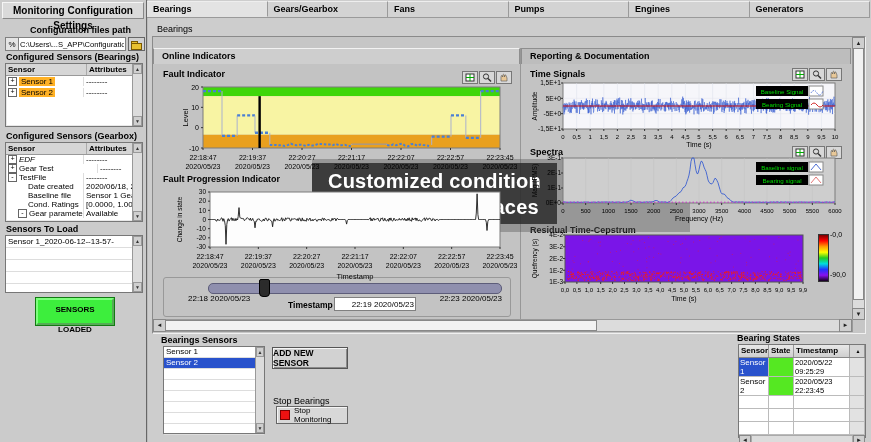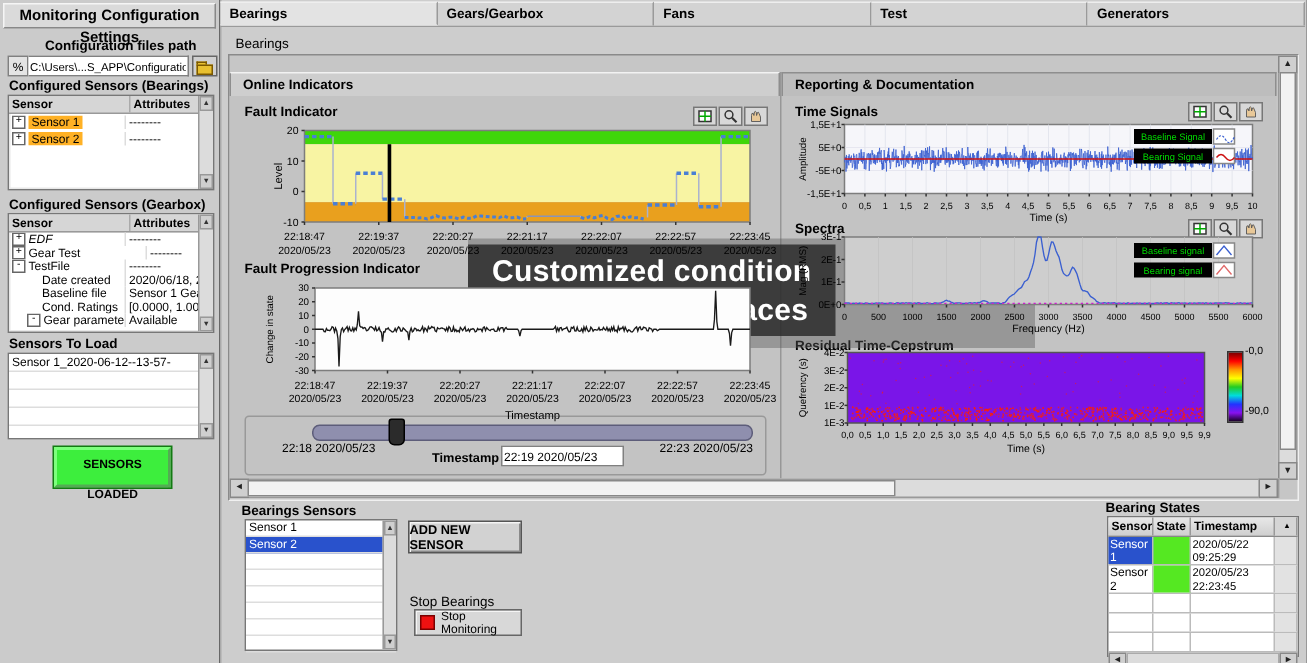--- a/index.html
+++ b/index.html
@@ -40,21 +40,21 @@
   .sb-track{position:absolute;background:#dcdcdc;border:1px solid #999;}
   .sb-thumb{position:absolute;background:#f2f2f2;border:1px solid #888;}
   .sb-arrow{position:absolute;background:#cfcfcf;border:1px solid #888;font-size:6px;line-height:10px;text-align:center;color:#222;cursor:pointer;}
   
   .palette{position:absolute;display:flex;gap:1px;}
   .pal{width:14px;height:11px;background:#d8d8d8;border:1px solid #777;display:flex;align-items:center;justify-content:center;cursor:pointer;}
   
   .slidergroup{position:absolute;left:163px;top:277px;width:346px;height:38px;border:1px solid #999;border-radius:3px;}
   .slidertrack{position:absolute;left:208px;top:283px;width:292px;height:9px;background:#8f8fae;border:1px solid #5d5d7a;border-radius:5px;cursor:pointer;}
   .sliderknob{position:absolute;top:279px;width:9px;height:16px;background:#2b2b2b;border-radius:2px 2px 4px 4px;border:1px solid #000;cursor:grab;}
-  .tsfield{position:absolute;left:334px;top:297px;width:78px;height:12px;border:1px solid #808080;background:#fff;font-size:8px;padding:0 1px;font-family:"Liberation Sans",sans-serif;}
+  .tsfield{position:absolute;left:334px;top:297px;width:78px;height:12px;border:1px solid #808080;background:#fff;font-size:8px;padding:0 1px;font-family:"Liberation Sans",sans-serif;text-align:right;}
   
   .btn3d{position:absolute;background:#d2d2d2;border:1px solid #555;box-shadow:inset 1px 1px 0 #f5f5f5,inset -1px -1px 0 #8a8a8a;font-weight:bold;font-size:8.5px;display:flex;align-items:center;justify-content:center;cursor:pointer;}
   .stopbtn{position:absolute;left:276px;top:406px;width:70px;height:16px;background:#d8d8d8;border:1px solid #666;box-shadow:inset 1px 1px 0 #f5f5f5;font-size:8px;display:flex;align-items:center;cursor:pointer;}
   .redsq{width:8px;height:8px;background:#ee1111;border:1px solid #7a0000;margin:0 4px 0 3px;flex:none;}
   
   #states-table{position:absolute;left:738px;top:344px;width:126px;height:92px;background:#fff;border:1px solid #777;font-size:8px;}
   .sthead{display:flex;background:linear-gradient(#e8e8e8,#cfcfcf);border-bottom:1px solid #888;font-weight:bold;height:12px;line-height:12px;}
   .sthead>div{border-right:1px solid #999;padding-left:2px;box-sizing:border-box;}
   .strow{display:flex;border-bottom:1px solid #bbb;}
   .strow>div{border-right:1px solid #bbb;box-sizing:border-box;overflow:hidden;}
@@ -178,21 +178,22 @@
         </div>
       </div>
 
     <div class="loadedbtn">SENSORS LOADED</div>
   </div>
 
   <div id="main-tabs">
       <div class="mtab active">Bearings</div>
       <div class="mtab">Gears/Gearbox</div>
       <div class="mtab">Fans</div>
-      <div class="mtab">Test</div>
+      <div class="mtab">Pumps</div>
+      <div class="mtab">Engines</div>
       <div class="mtab">Generators</div>
     </div>
 
   <div class="lbl" style="left:157px;top:24px;font-weight:normal;">Bearings</div>
 
   <div id="container"></div>
 
   <div class="subtab" style="left:153px;width:367px;background:#cecece;border:1px solid #8e8e8e;border-top-color:#f2f2f2;border-bottom:none;">Online Indicators</div>
   <div class="subtab" style="left:521px;width:330px;background:#bdbdbd;border:1px solid #8e8e8e;border-bottom:none;">Reporting &amp; Documentation</div>
 

